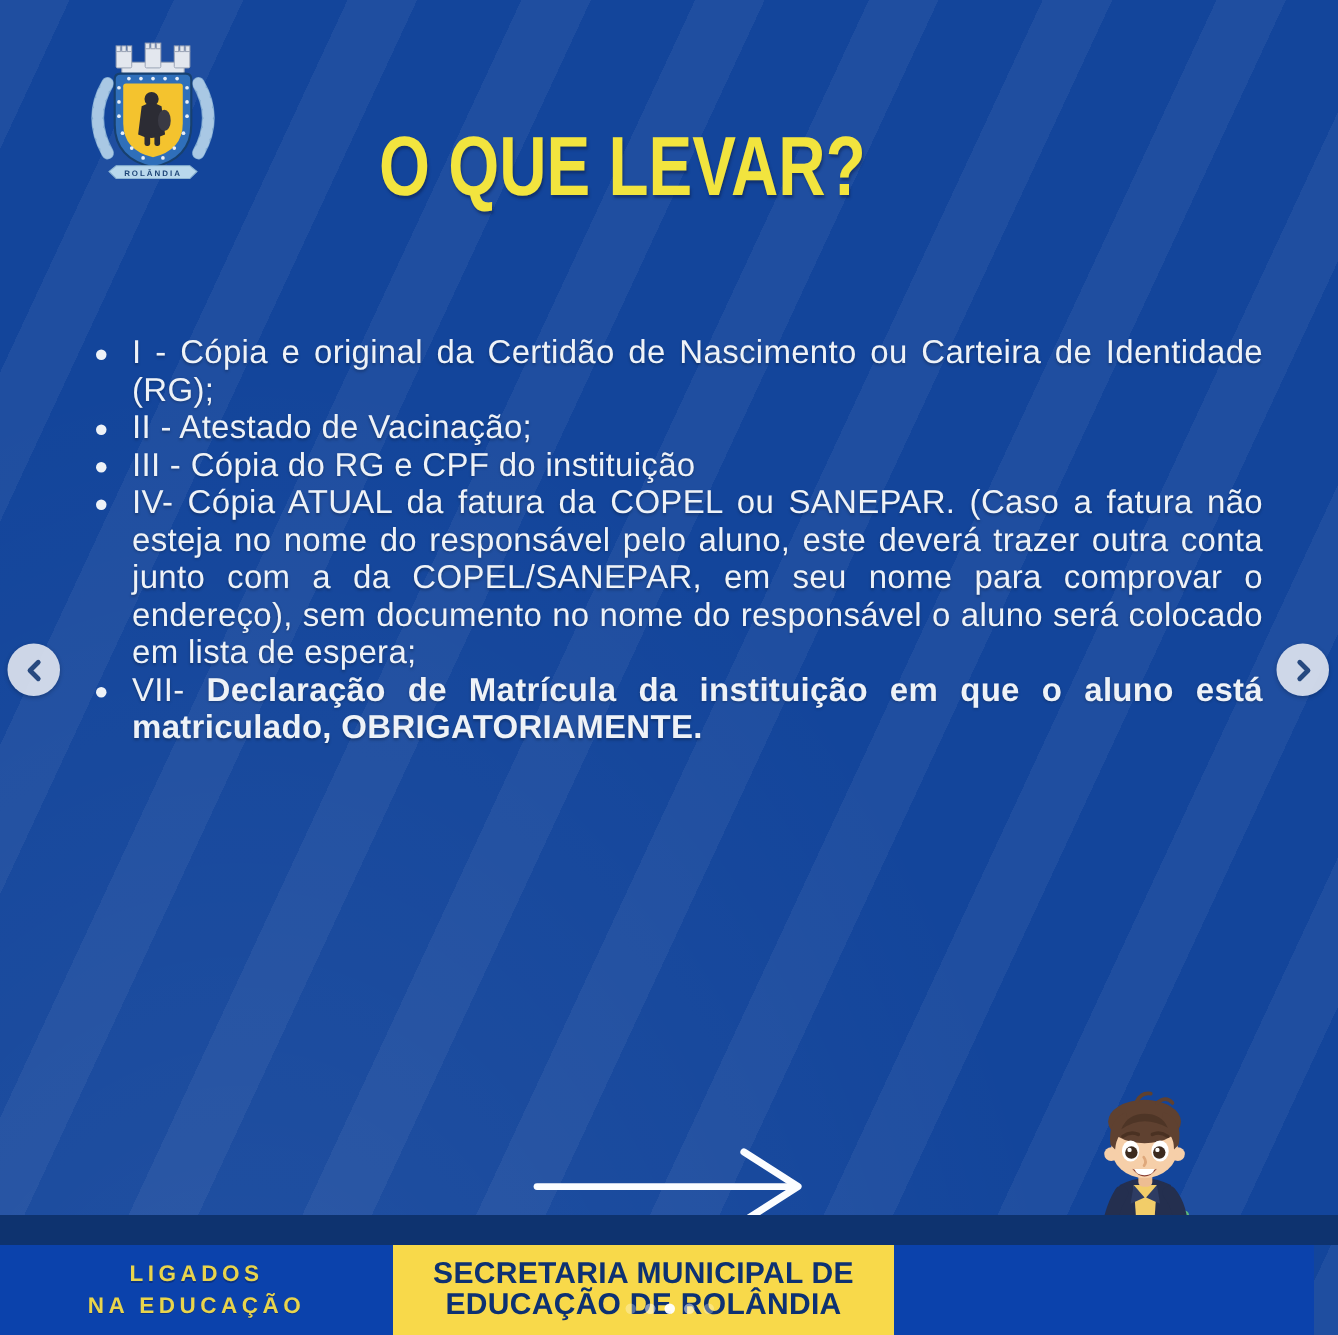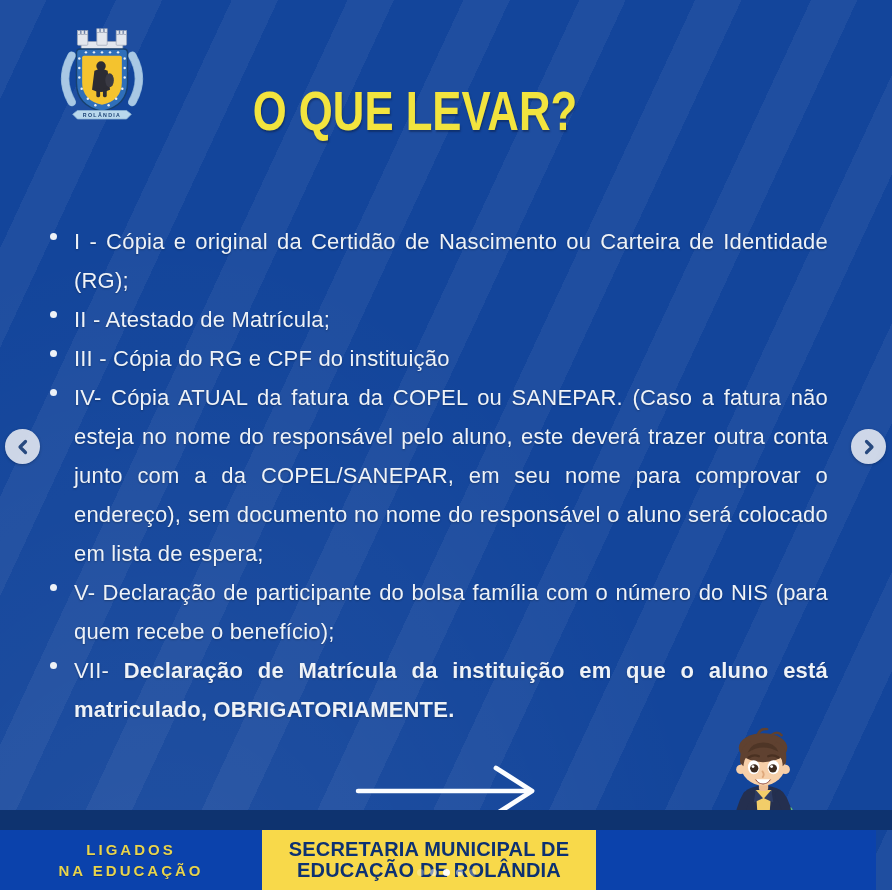--- a/index.html
+++ b/index.html
@@ -33,24 +33,24 @@
     position:absolute;top:429px;width:35px;height:35px;border:none;padding:0;
     border-radius:50%;background:rgba(221,227,238,0.92);
     display:flex;align-items:center;justify-content:center;cursor:pointer;
     box-shadow:0 1px 3px rgba(0,0,0,0.25);
   }
   .nav.prev{left:5px;}
   .nav.next{left:851px;}
   .nav svg{display:block;}
   
   .doc-list{
-    position:absolute;left:44px;top:222px;width:784px;margin:0;padding:0;
+    position:absolute;left:58px;top:222px;width:784px;margin:0;padding:0;
     list-style:none;
     color:var(--text-white,#eef2f7);
-    font-size:22px;line-height:39px;letter-spacing:0.2px;
+    font-size:22px;line-height:25px;letter-spacing:0.2px;
     text-shadow:0 1px 2px rgba(0,0,0,0.28);
   }
   .doc-list li{
     position:relative;padding-left:30px;text-align:justify;
   }
   .doc-list li::before{
     content:"";position:absolute;left:6px;top:10.5px;width:7px;height:7px;
     border-radius:50%;background:var(--text-white,#eef2f7);
   }
   .doc-list b{font-weight:bold;}
@@ -167,24 +167,23 @@
     </svg>
   </button>
   <button class="nav next" aria-label="next">
     <svg width="16" height="16" viewBox="0 0 16 16">
       <polyline points="5.5,2.5 11,8 5.5,13.5" fill="none" stroke="#27497f" stroke-width="3.2" stroke-linecap="round" stroke-linejoin="round"></polyline>
     </svg>
   </button>
 
   <ul class="doc-list">
       <li><span>I - Cópia e original da Certidão de Nascimento ou Carteira de Identidade (RG);</span></li>
-      <li><span>II - Atestado de Matrícula;</span></li>
+      <li><span>II - Atestado de Vacinação;</span></li>
       <li><span>III - Cópia do RG e CPF do instituição</span></li>
       <li><span>IV- Cópia ATUAL da fatura da COPEL ou SANEPAR. (Caso a fatura não esteja no nome do responsável pelo aluno, este deverá trazer outra conta junto com a da COPEL/SANEPAR, em seu nome para comprovar o endereço), sem documento no nome do responsável o aluno será colocado em lista de espera;</span></li>
-      <li><span>V- Declaração de participante do bolsa família com o número do NIS (para quem recebe o benefício);</span></li>
       <li><span>VII- </span><b>Declaração de Matrícula da instituição em que o aluno está matriculado, OBRIGATORIAMENTE.</b></li>
     </ul>
 
   <svg class="arrow-graphic" width="195" height="64" viewBox="0 0 195 64">
     <g fill="none" stroke="#fbfdff" stroke-linecap="round" stroke-linejoin="round">
       <path d="M8,33 H176" stroke-width="4.5"></path>
       <path d="M146,10 L182,33 L146,56" stroke-width="4.8"></path>
     </g>
   </svg>
 

